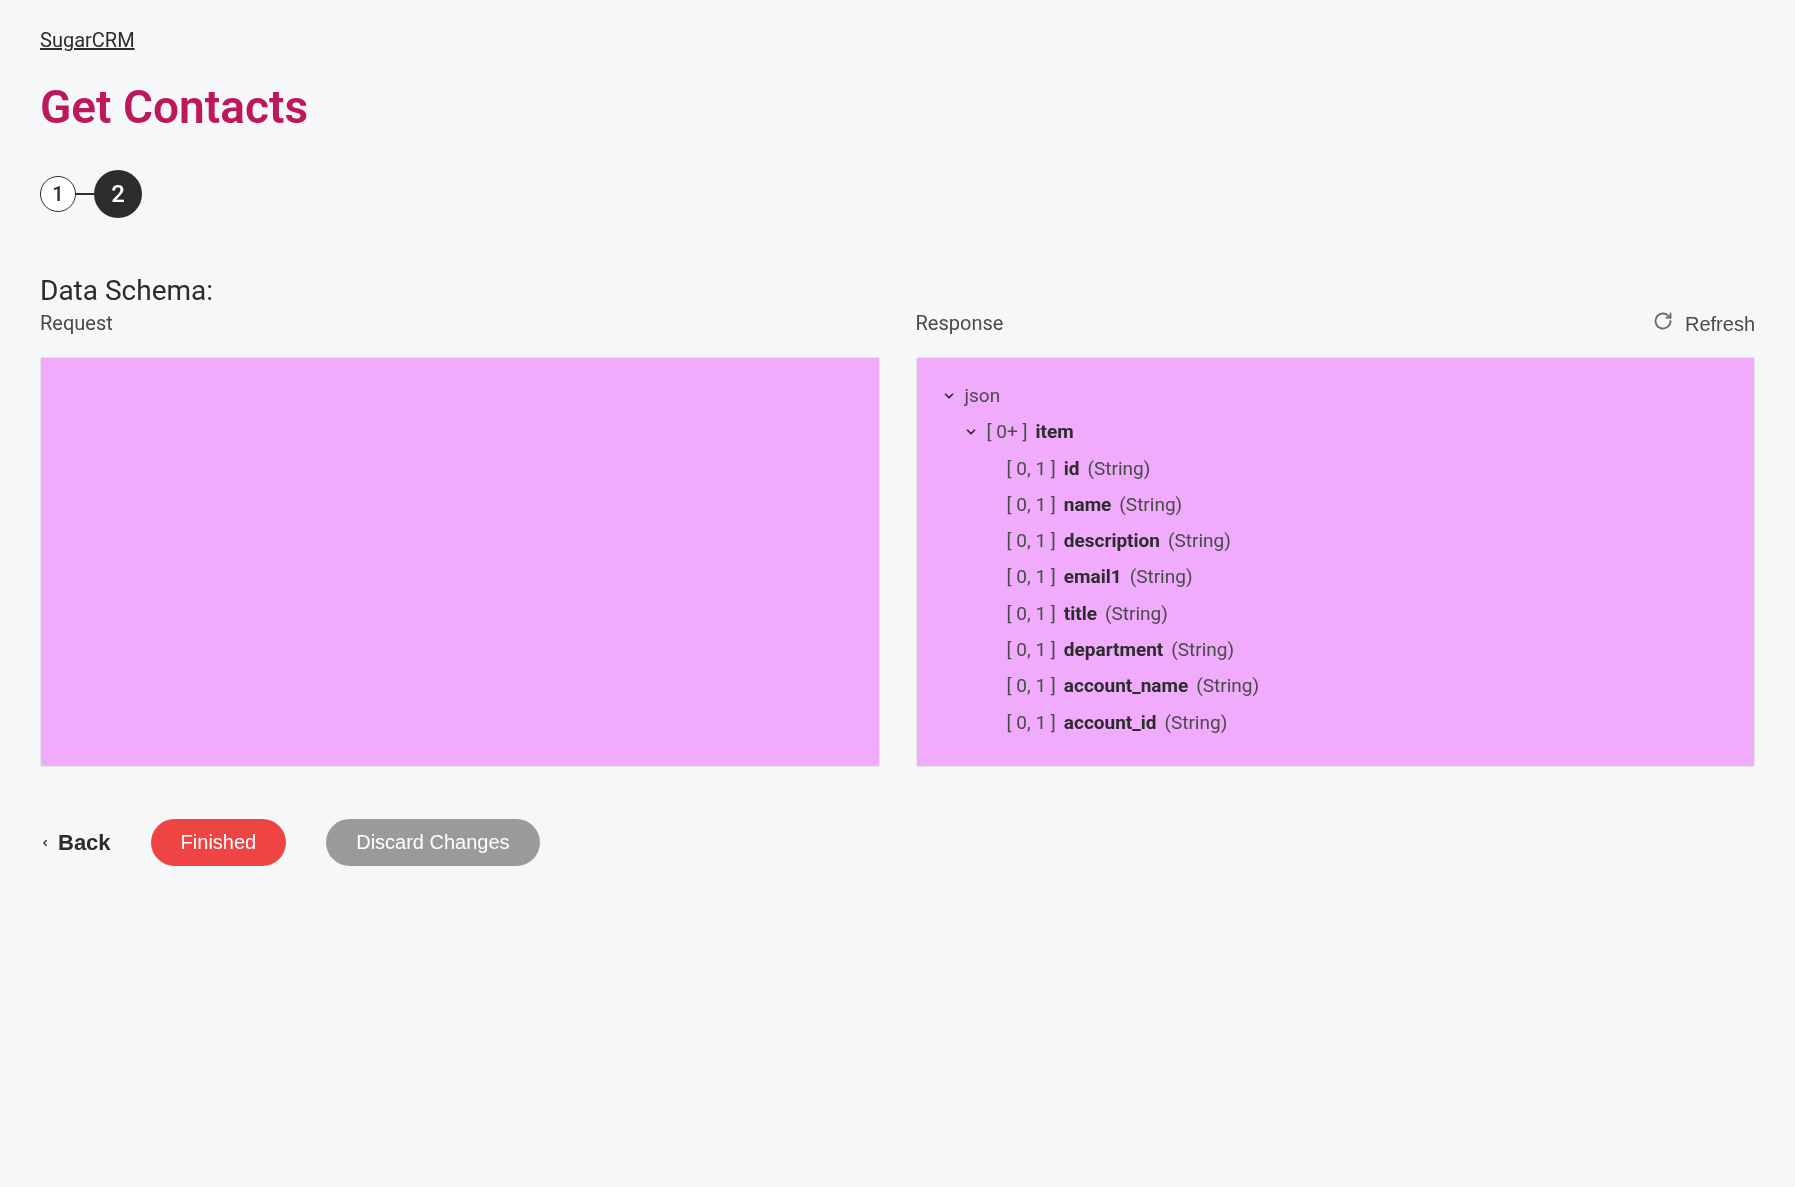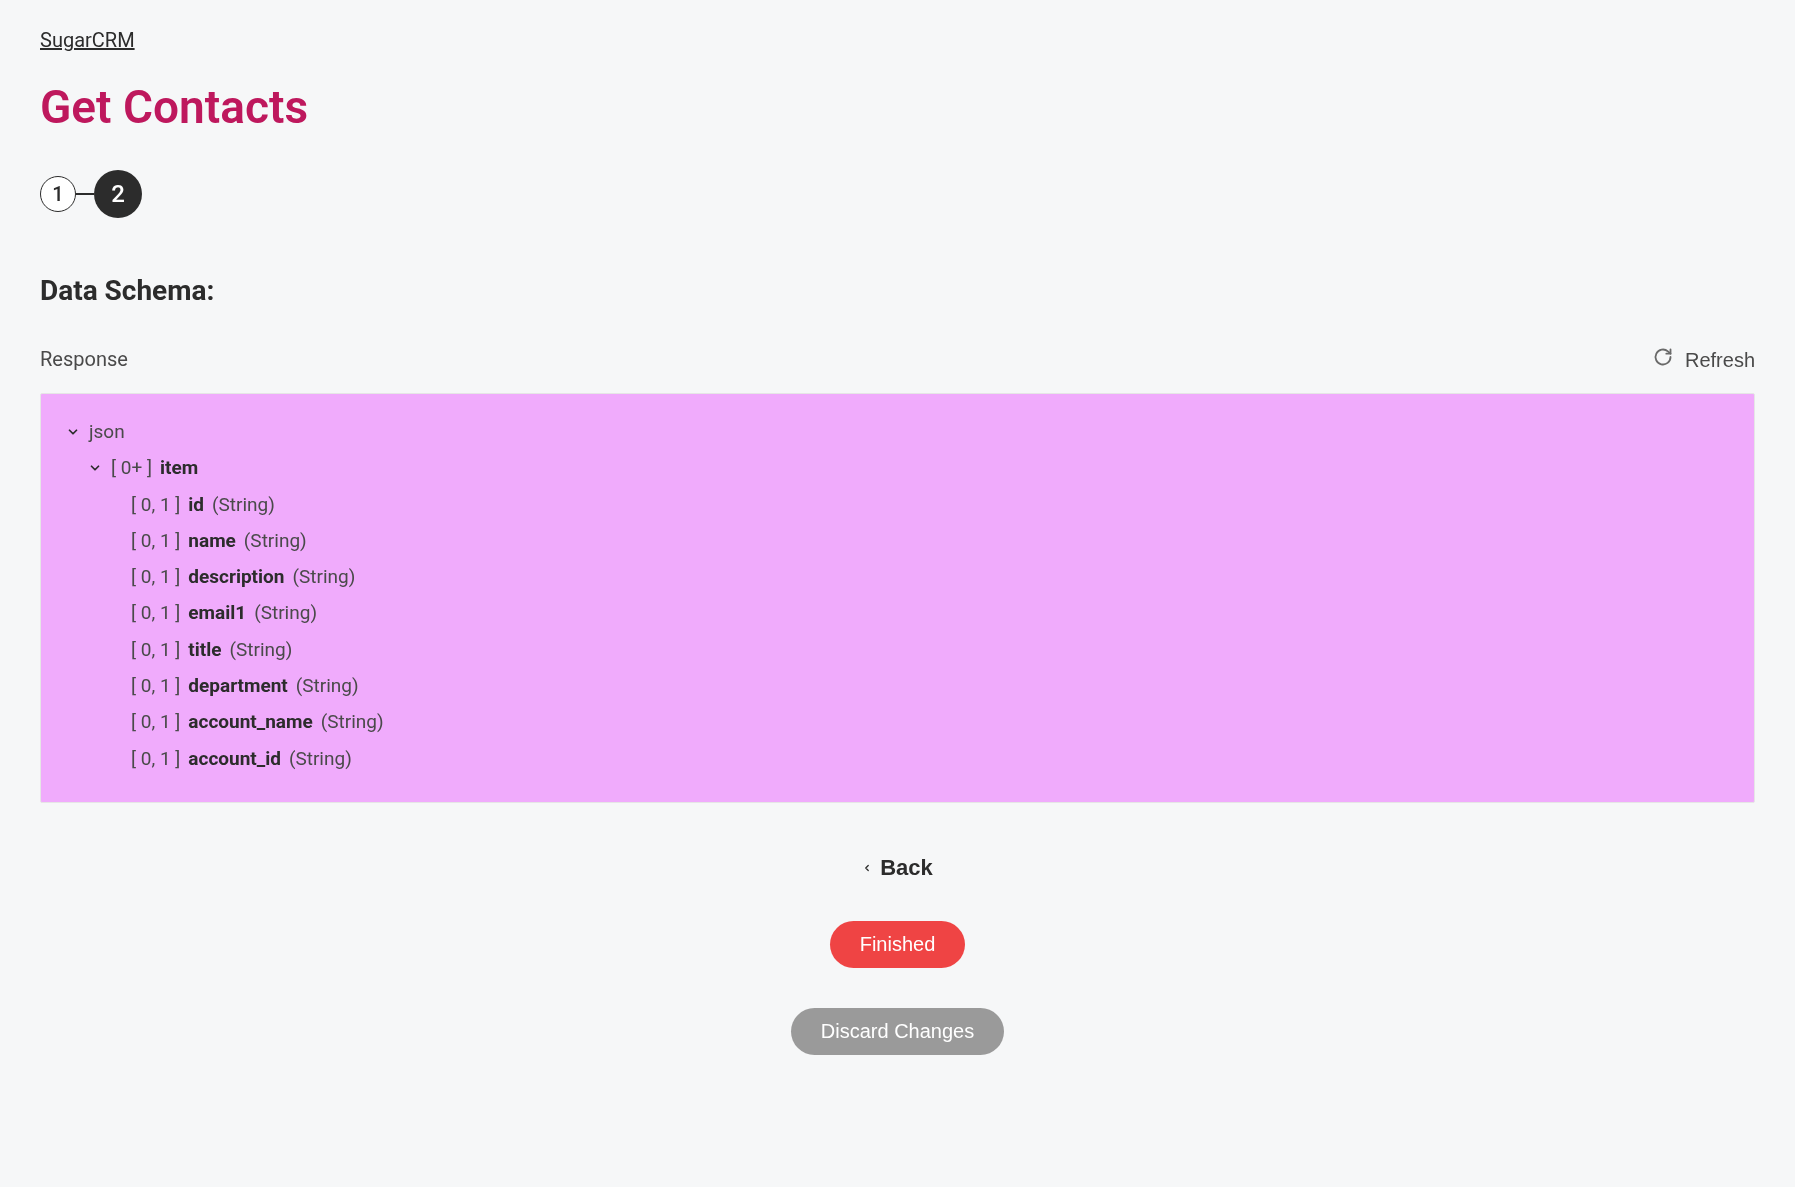--- a/index.html
+++ b/index.html
@@ -57,23 +57,22 @@
     height: 48px;
     font-size: 24px;
   }
   .step-connector {
     width: 18px;
     height: 1.5px;
     background: #2c2c2c;
   }
   .section-title {
     font-size: 28px;
-    font-weight: 700;
-    color: #2c2c2c;
-    margin-bottom: 36px;
+    font-weight: 400;
+    color: #2c2c2c;
   }
   .schema-container {
     display: flex;
     gap: 36px;
   }
   .schema-col {
     flex: 1;
     min-width: 0;
   }
   .schema-col-header {
@@ -132,21 +131,20 @@
   }
   .tree-chevron svg { width: 14px; height: 14px; }
   .card-muted { color: #4a4a4a; }
   .field-name { font-weight: 700; color: #2c2c2c; }
   .field-type { color: #4a4a4a; }
   .footer {
     display: flex;
     align-items: center;
     gap: 40px;
     margin-top: 52px;
-    flex-direction: column;
   }
   .back-btn {
     display: flex;
     align-items: center;
     gap: 8px;
     font-size: 22px;
     font-weight: 600;
     color: #2c2c2c;
     cursor: pointer;
     background: none;
@@ -182,20 +180,26 @@
   <div class="stepper">
     <div class="step step-inactive">1</div>
     <div class="step-connector"></div>
     <div class="step step-active">2</div>
   </div>
 
   <h2 class="section-title">Data Schema:</h2>
 
   <div class="schema-container">
 
+    <div class="schema-col">
+      <div class="schema-col-header">
+        <span class="schema-col-label">Request</span>
+      </div>
+      <div class="schema-panel"></div>
+    </div>
 
     <div class="schema-col">
       <div class="schema-col-header">
         <span class="schema-col-label">Response</span>
         <button class="refresh-btn">
           <span>
             <svg viewBox="0 0 24 24" fill="none" stroke="#6a6a6a" stroke-width="2.2" stroke-linecap="round" stroke-linejoin="round">
               <path d="M21 12a9 9 0 1 1-3.1-6.8L21 8"></path>
               <path d="M21 3v5h-5"></path>
             </svg>

